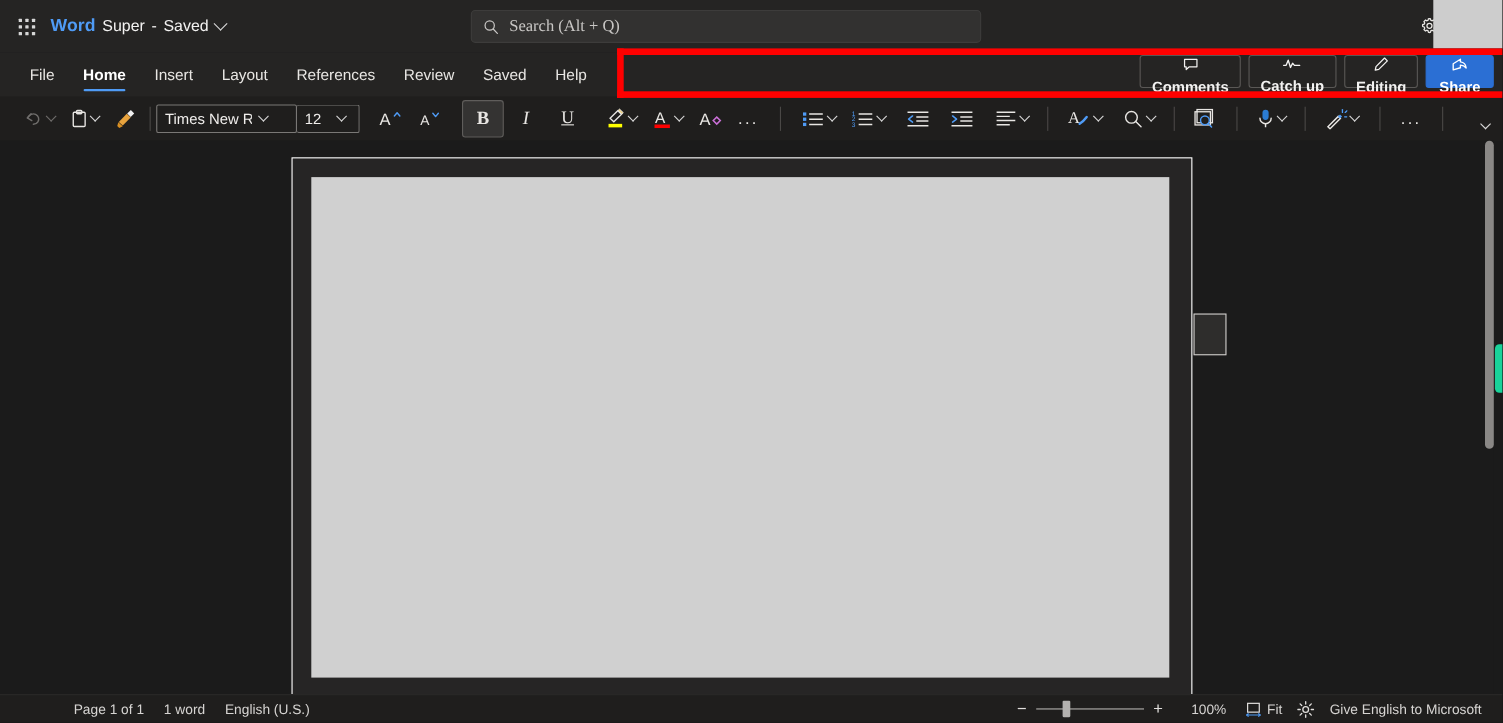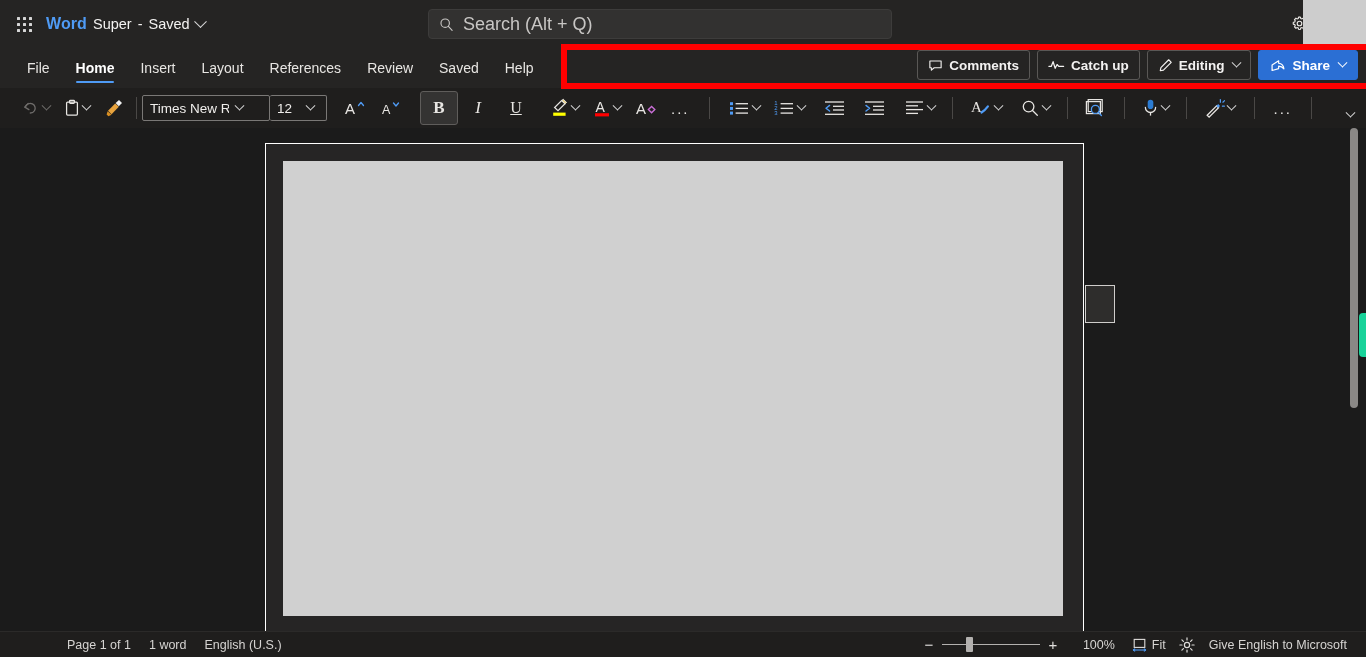--- a/index.html
+++ b/index.html
@@ -33,21 +33,21 @@
   }
   .chev{ display:inline-block; width:9px; height:9px; border-right:1.6px solid #d8d8d8; border-bottom:1.6px solid #d8d8d8;
          transform:rotate(45deg) translate(-2px,-2px); }
   .chev.sm{ width:7px; height:7px; border-width:1.4px; }
 
   .searchwrap{
     position:absolute; left:428px; top:9px; width:464px; height:30px;
     background:#323130; border:1px solid #3d3c3b; border-radius:4px;
     display:flex; align-items:center; padding:0 10px; cursor:text;
   }
-  .search-ph{ font-size:18px; color:#c8c6c4; margin-left:9px; }
+  .search-ph{ font-size:15px; color:#c8c6c4; margin-left:9px;font-family:Liberation Serif, serif; }
 
   .gear{
     position:absolute; left:1281px; top:5px; width:36px; height:36px;
     display:flex; align-items:center; justify-content:center; border-radius:4px; cursor:pointer;
   }
 
   
   .gray-panel{
     position:absolute; left:1303px; top:0; width:63px; height:44px;
     background:#cdcdcd;
@@ -69,21 +69,21 @@
     background:#4f9bf5; border-radius:2px;
   }
 
   
   .actions{
     position:absolute; right:8px; top:49px; height:32px; display:flex; align-items:center; gap:7px;
   }
   .abtn{
     height:30px; padding:0 10px; display:flex; align-items:center; gap:6px;
     background:transparent; border:1px solid #5a5856; border-radius:3px;
-    font-size:13.5px; font-weight:700; color:#f3f2f1; cursor:pointer; white-space:nowrap;
+    font-size:13.5px; font-weight:700; color:#f3f2f1; cursor:pointer; white-space:nowrap;flex-direction:column;
   }
   .abtn.share{ background:#2b6fd4; border-color:#2b6fd4; color:#fff; padding:0 11px; }
 
   
   .redbox{
     position:absolute; left:561px; top:44px; width:805px; height:45px;
     border:6px solid #ff0000; border-right:none; pointer-events:none; z-index:40;
   }
 
   

